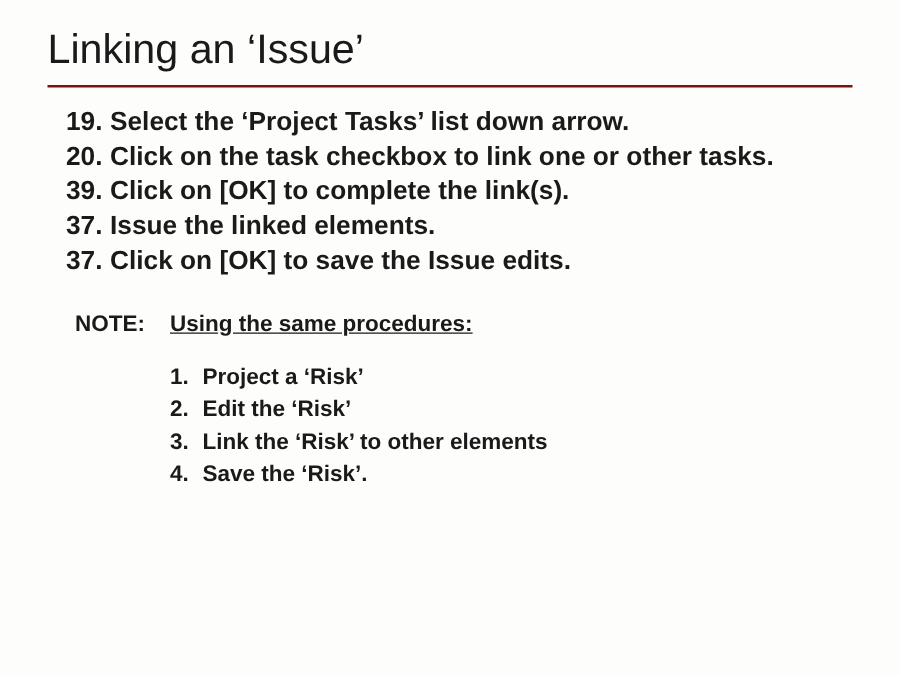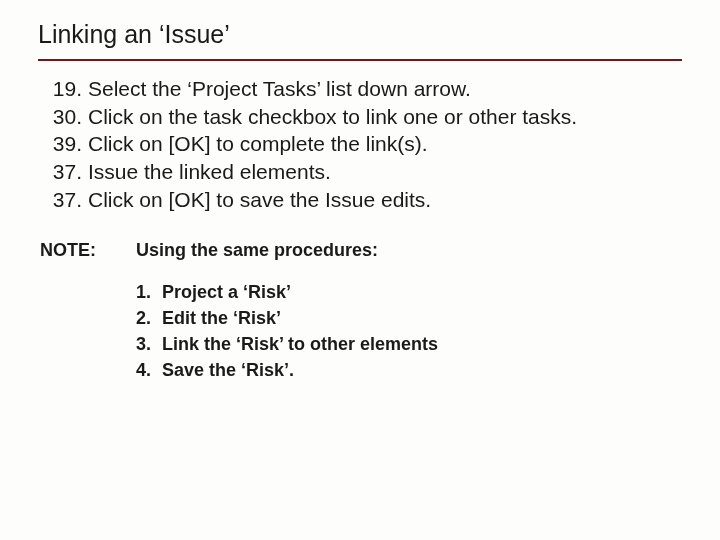--- a/index.html
+++ b/index.html
@@ -8,61 +8,64 @@
     background:#fdfdfb;
     font-family:Verdana,Geneva,sans-serif;
     color:#1a1a1a;
     box-sizing:border-box;
   }
   .slide{
     padding:20px 38px 0 38px;
   }
   .title{
     font-family:Verdana,Geneva,sans-serif;
-    font-size:25px;
+    font-size:33px;
     font-weight:400;
     letter-spacing:0px;
     margin:0 0 6px 0;
     padding-bottom:4px;
   }
   .title-rule{
     border:none;
     border-top:2px solid #7a1313;
     margin:0 0 14px 0;
   }
   .steps{
     list-style:none;
     margin:0 0 26px 0;
     padding:0 2px 0 2px;
     font-size:21px;
     line-height:1.32;
   }
   .steps li{
     display:flex;
+    font-weight:bold;
   }
   .steps .num{
     flex:0 0 42px;
     text-align:right;
     padding-right:6px;
   }
   .steps .txt{
     flex:1;
   }
   .note-row{
     display:flex;
     font-size:18px;
     font-weight:700;
     margin:0 0 18px 0;
     padding-left:2px;
   }
   .note-label{
     flex:0 0 96px;
+    text-align:center;
   }
   .note-text{
     flex:1;
+    text-decoration:underline;
   }
   .sublist{
     list-style:none;
     margin:0;
     padding:0 0 0 98px;
     font-size:18px;
     font-weight:700;
     line-height:1.45;
   }
   .sublist li{display:flex}
@@ -75,21 +78,21 @@
 <div class="slide">
   <h1 class="title">Linking an ‘Issue’</h1>
   <hr class="title-rule">
 
   <ol class="steps">
     <li>
       <span class="num">19.</span>
       <span class="txt">Select the ‘Project Tasks’ list down arrow.</span>
     </li>
     <li>
-      <span class="num">30.</span>
+      <span class="num">20.</span>
       <span class="txt">Click on the task checkbox to link one or other tasks.</span>
     </li>
     <li>
       <span class="num">39.</span>
       <span class="txt">Click on [OK] to complete the link(s).</span>
     </li>
     <li>
       <span class="num">37.</span>
       <span class="txt">Issue the linked elements.</span>
     </li>

